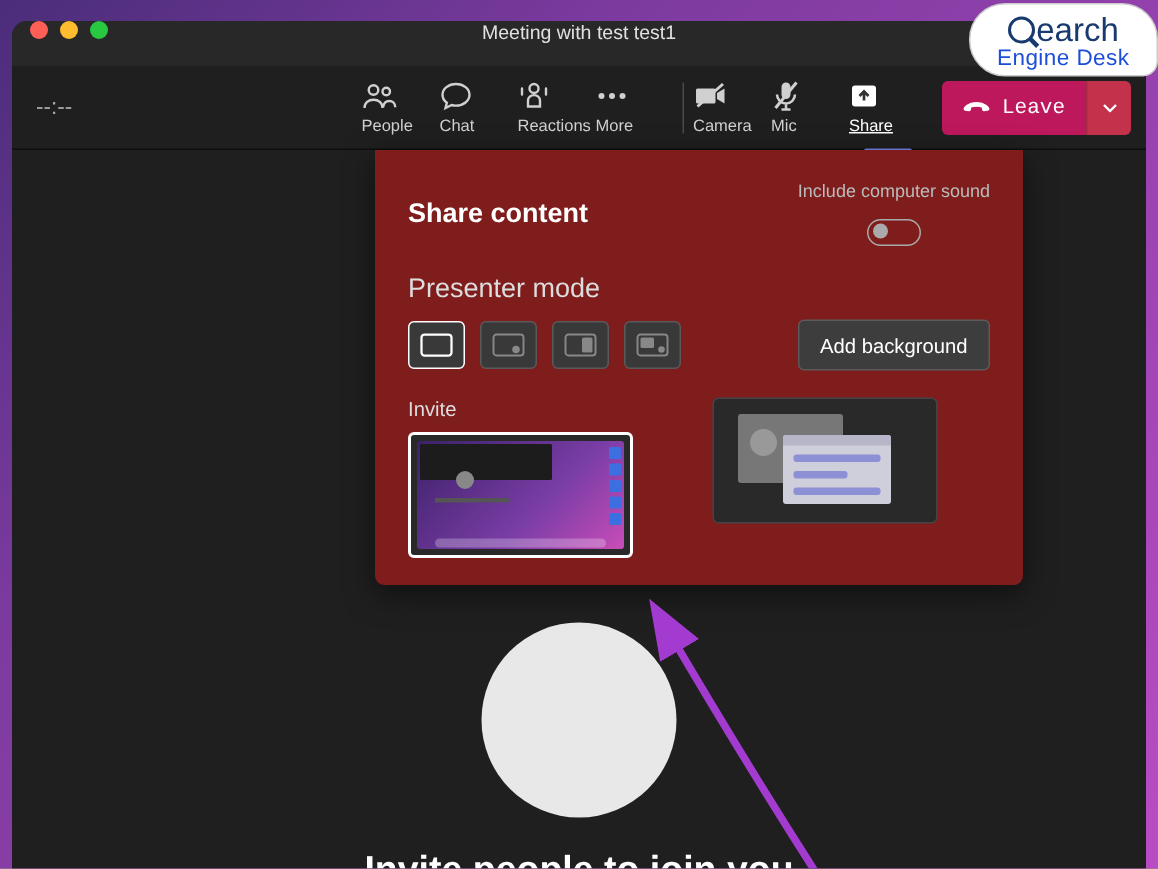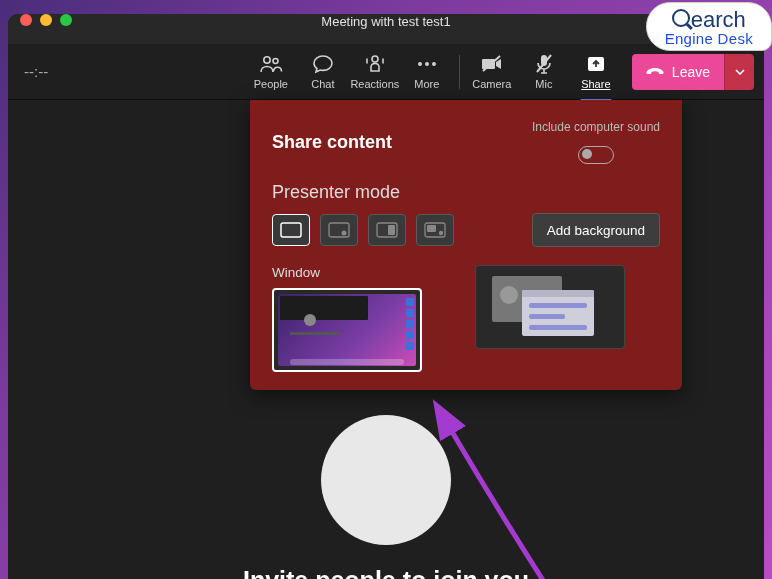--- a/index.html
+++ b/index.html
@@ -40,29 +40,29 @@
   .toolbar {
     height: 56px;
     background: #201f1f;
     display: flex;
     align-items: center;
     padding: 0 10px;
     border-bottom: 1px solid #0e0e0e;
   }
   .timer { color:#aaa; font-size:15px; width: 200px; padding-left:6px;}
   .tool-group { display:flex; align-items:center; margin-left:auto;}
-  .tool-btn { display:flex; flex-direction:column; align-items:center; color:#d0d0d0; width:52px; cursor:pointer;}
+  .tool-btn { display:flex; flex-direction:column; align-items:flex-start; color:#d0d0d0; width:52px; cursor:pointer;}
   .tool-btn .ico { height:22px; display:flex; align-items:center; justify-content:center;}
   .tool-btn .lbl { font-size:11px; margin-top:3px;}
   .tool-btn.active .lbl { color:#fff;text-decoration:underline; }
   .tool-btn.active { position:relative;}
   .tool-btn.active::after{content:"";position:absolute;bottom:-12px;left:10px;right:10px;height:3px;background:#7b83eb;border-radius:2px;}
   .divider { width:1px; height:34px; background:#4a4a4a; margin:0 6px;}
   .leave-wrap { display:flex; margin-left:10px;}
-  .leave-btn { background:#ec4899; color:#fff; border:none; height:36px; padding:0 14px; border-radius:4px 0 0 4px; display:flex; align-items:center; gap:8px; font-size:14px; cursor:pointer;}
+  .leave-btn { background:#be185d; color:#fff; border:none; height:36px; padding:0 14px; border-radius:4px 0 0 4px; display:flex; align-items:center; gap:8px; font-size:14px; cursor:pointer;font-family:Liberation Mono, monospace;}
   .leave-drop { background:#c4314b; border:none; border-left:1px solid #a12b40; width:30px; height:36px; border-radius:0 4px 4px 0; display:flex;align-items:center;justify-content:center;cursor:pointer;}
   svg { display:block; }
   .main-area { flex:1; background:#201f1f; position:relative; }
   .avatar-circle {
     position:absolute;
     width: 130px; height:130px;
     background:#e8e8e8;
     border-radius:50%;
     left:50%; top: 315px;
     transform: translateX(-50%);
@@ -126,21 +126,21 @@
     position:absolute;
     top: 2px; right: 0px;
     background:#fff;
     border:1px solid #ccc;
     border-radius: 24px 24px 10px 24px;
     padding: 6px 18px 4px;
     font-family: Arial, sans-serif;
     line-height:1;
     text-align:center;
   }
-  .badge .l1 { font-size:22px; font-weight:400; color:#193a6e; display:flex; align-items:flex-start; justify-content:center;}
+  .badge .l1 { font-size:22px; font-weight:400; color:#193a6e; display:flex; align-items:center; justify-content:center;}
   .badge .l1 .mag { width:18px;height:18px;border:2.5px solid #193a6e;border-radius:50%; margin-right:1px; position:relative;}
   .badge .l1 .mag::after{content:"";position:absolute;width:7px;height:2.5px;background:#193a6e;transform:rotate(45deg);right:-5px;bottom:-2px;}
   .badge .l2 { font-size:15px; color:#1d4ed8; letter-spacing:.3px;}
 </style>
 </head>
 <body>
 
 <div class="window">
   <div class="title-bar">
     <div class="traffic">
@@ -284,21 +284,21 @@
           <svg width="22" height="16" viewBox="0 0 22 16">
               <rect x="1" y="1" width="20" height="14" rx="2" fill="none" stroke="#888" stroke-width="1.3"></rect>
               <rect x="3" y="3" width="9" height="7" rx="1" fill="#888"></rect>
               <circle cx="17" cy="11" r="2.2" fill="#888"></circle>
             </svg>
         </div>
         <button class="add-bg-btn">Add background</button>
       </div>
       <div class="src-row">
         <div class="src-col">
-          <div class="src-lbl">Window</div>
+          <div class="src-lbl">Invite</div>
           <div class="thumb sel">
             <div class="screen-thumb-inner">
               <div class="tbar">
                   <div class="tcirc"></div>
                   <div class="ttext"></div>
                 </div>
               <div class="app-rows">
                   <span></span>
                   <span></span>
                   <span></span>

